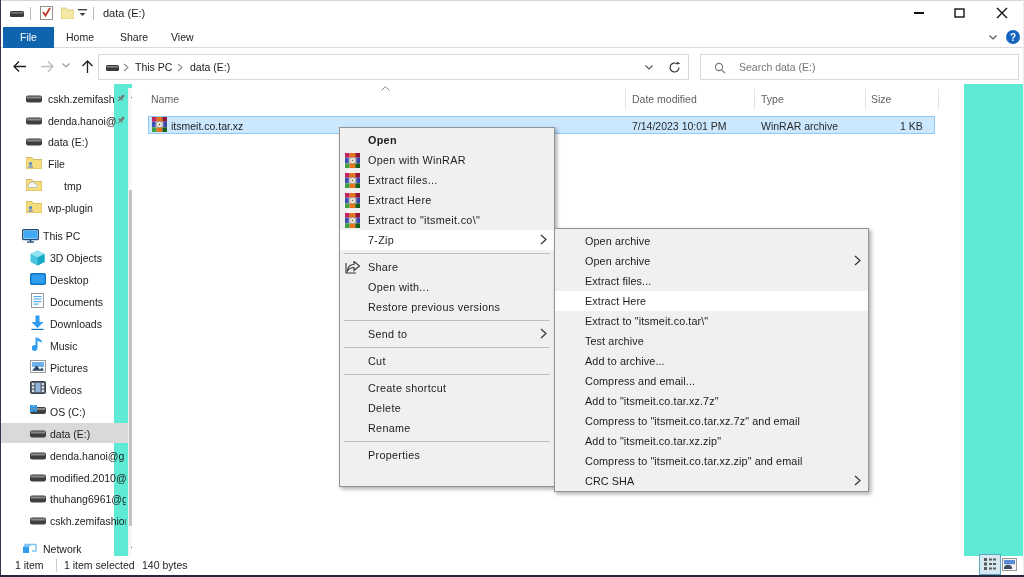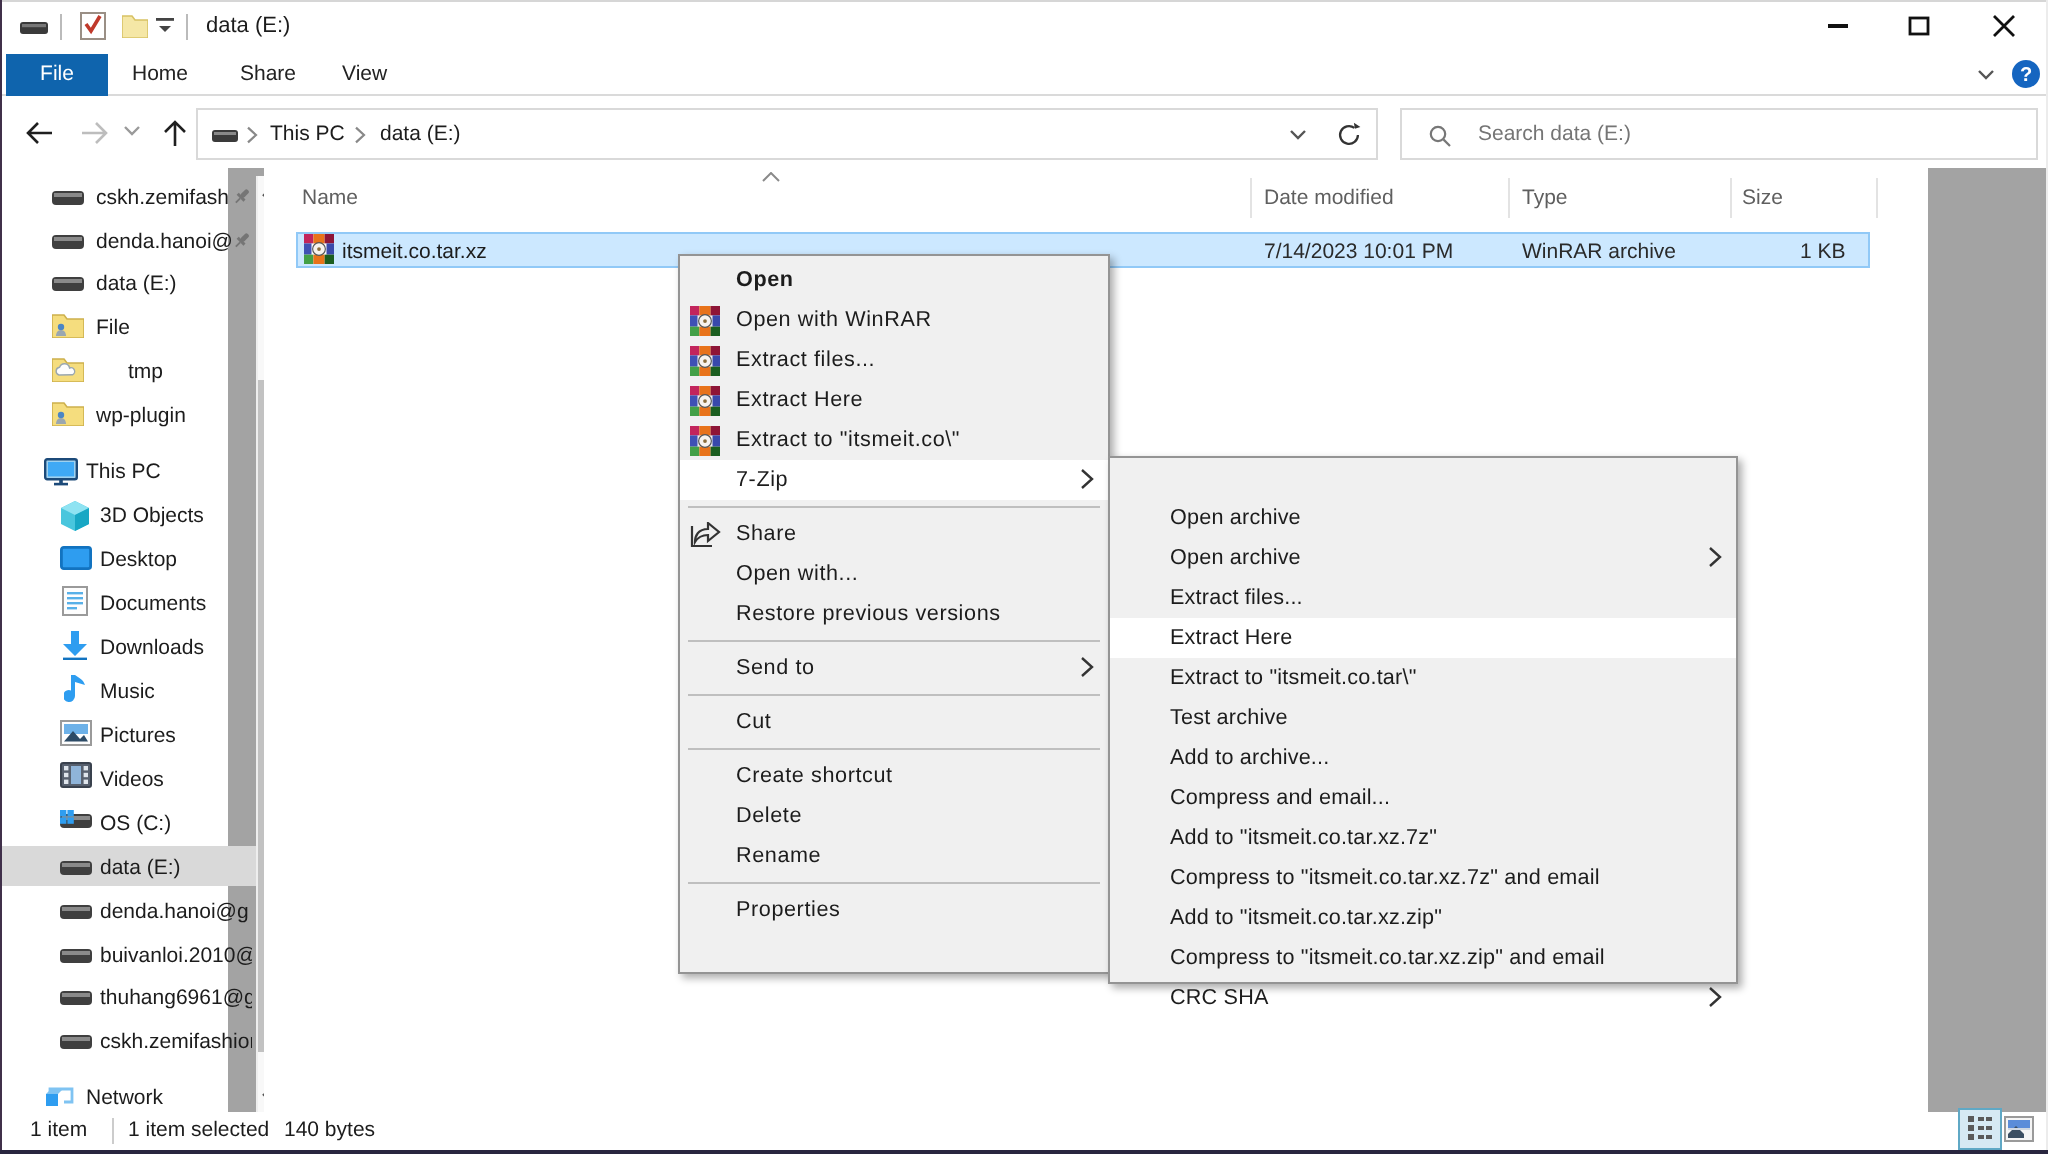--- a/index.html
+++ b/index.html
@@ -1,18 +1,18 @@
 <!DOCTYPE html>
 <html><head>
 <meta charset="utf-8">
 <style>
 * { margin:0; padding:0; box-sizing:border-box; }
 html,body { width:1024px; height:577px; }
 body { font-family:"Liberation Sans", sans-serif; font-size:10.5px; color:#1c1c1c; }
-#win { position:relative; width:1024px; height:577px; background:#a3a3a3; overflow:hidden; }
+#win { position:relative; width:1024px; height:577px; background:#5eead4; overflow:hidden; }
 .abs { position:absolute; }
 svg { display:block; }
 
 #titlebar { position:absolute; left:0; top:0; width:1024px; height:27px; background:#fff; font-size:11.5px; }
 .tsep { position:absolute; top:7px; width:1px; height:13px; background:#bbb; }
 
 #tabs { position:absolute; left:0; top:27px; width:1024px; height:21px; background:#fff; border-bottom:1px solid #dadada; }
 .tab { position:absolute; top:0; height:21px; line-height:21px; color:#222; }
 #filetab { position:absolute; left:3px; top:0; width:51px; height:21px; background:#0f64ad; color:#fff; text-align:center; line-height:21px; }
 
@@ -35,21 +35,21 @@
 .hsep { position:absolute; top:5px; width:1px; height:20px; background:#e3e3e3; }
 #selrow { position:absolute; left:16px; top:32px; width:787px; height:18px; background:#cce8ff; border:1px solid #91c9f7; }
 
 #status { position:absolute; left:0; top:556px; width:1024px; height:19px; background:#fff; }
 
 #menu { position:absolute; left:339px; top:127px; width:216px; height:360px; background:#f0f0f0; border:1px solid #949494; box-shadow:2px 2px 4px rgba(0,0,0,0.33); padding-top:2px; }
 .mi { position:relative; height:20px; line-height:20px; padding-left:28px; font-size:10.8px; letter-spacing:0.3px; }
 .mi .micon { position:absolute; left:5px; top:3px; }
 .msep { height:1px; background:#bfbfbf; margin:3px 4px; }
 .marrow { position:absolute; right:7px; top:4px; }
-#submenu { position:absolute; left:554px; top:228px; width:315px; height:264px; background:#f0f0f0; border:1px solid #949494; box-shadow:2px 2px 4px rgba(0,0,0,0.33); padding-top:20px; }
+#submenu { position:absolute; left:554px; top:228px; width:315px; height:264px; background:#f0f0f0; border:1px solid #949494; box-shadow:2px 2px 4px rgba(0,0,0,0.33); padding-top:2px; }
 .si { position:relative; height:20px; line-height:20px; padding-left:30px; font-size:10.8px; letter-spacing:0.1px; }
 .hilite { background:#fff; }
 </style>
 </head>
 <body>
 <div id="win">
 
   <svg width="0" height="0" style="position:absolute">
     <defs>
       <g id="wr">
@@ -275,21 +275,21 @@
     <div class="sit" style="left:50px;top:342px">data (E:)</div>
     <svg class="sicon" style="left:30px;top:367px" width="16" height="9" viewBox="0 0 16 9">
         <rect x="0" y="1.5" width="16" height="7" rx="2" fill="#3f3f3f"></rect>
         <rect x="1" y="2.5" width="14" height="2" fill="#8a8a8a"></rect>
       </svg>
     <div class="sit" style="left:50px;top:364px;width:76px">denda.hanoi@g</div>
     <svg class="sicon" style="left:30px;top:389px" width="16" height="9" viewBox="0 0 16 9">
         <rect x="0" y="1.5" width="16" height="7" rx="2" fill="#3f3f3f"></rect>
         <rect x="1" y="2.5" width="14" height="2" fill="#8a8a8a"></rect>
       </svg>
-    <div class="sit" style="left:50px;top:386px;width:76px">buivanloi.2010@</div>
+    <div class="sit" style="left:50px;top:386px;width:76px">modified.2010@</div>
     <svg class="sicon" style="left:30px;top:410px" width="16" height="9" viewBox="0 0 16 9">
         <rect x="0" y="1.5" width="16" height="7" rx="2" fill="#3f3f3f"></rect>
         <rect x="1" y="2.5" width="14" height="2" fill="#8a8a8a"></rect>
       </svg>
     <div class="sit" style="left:50px;top:407px;width:76px">thuhang6961@g</div>
     <svg class="sicon" style="left:30px;top:432px" width="16" height="9" viewBox="0 0 16 9">
         <rect x="0" y="1.5" width="16" height="7" rx="2" fill="#3f3f3f"></rect>
         <rect x="1" y="2.5" width="14" height="2" fill="#8a8a8a"></rect>
       </svg>
     <div class="sit" style="left:50px;top:429px;width:76px">cskh.zemifashion</div>

